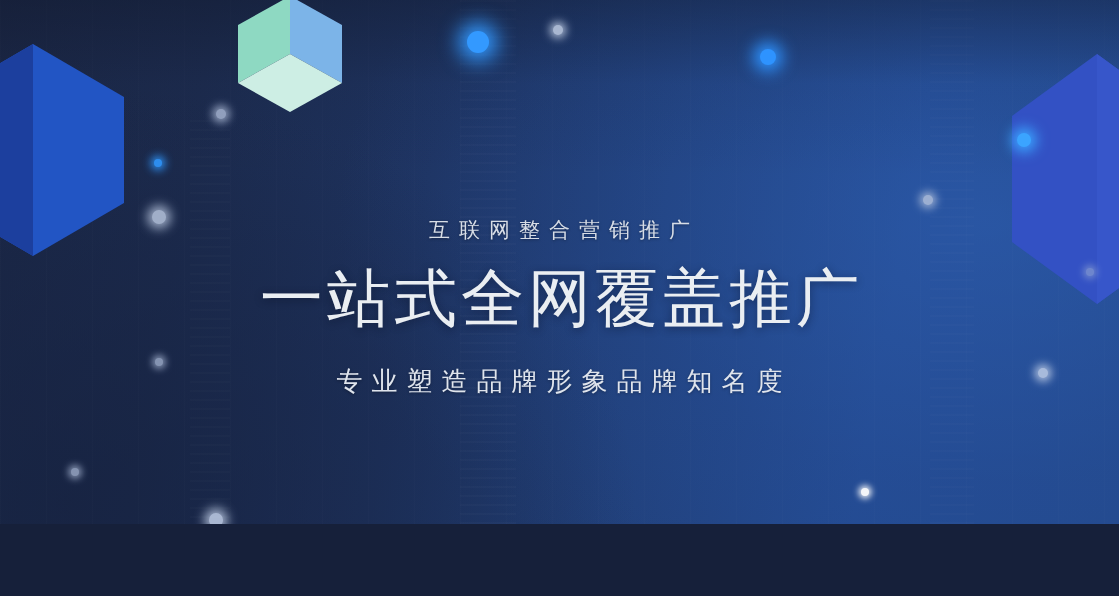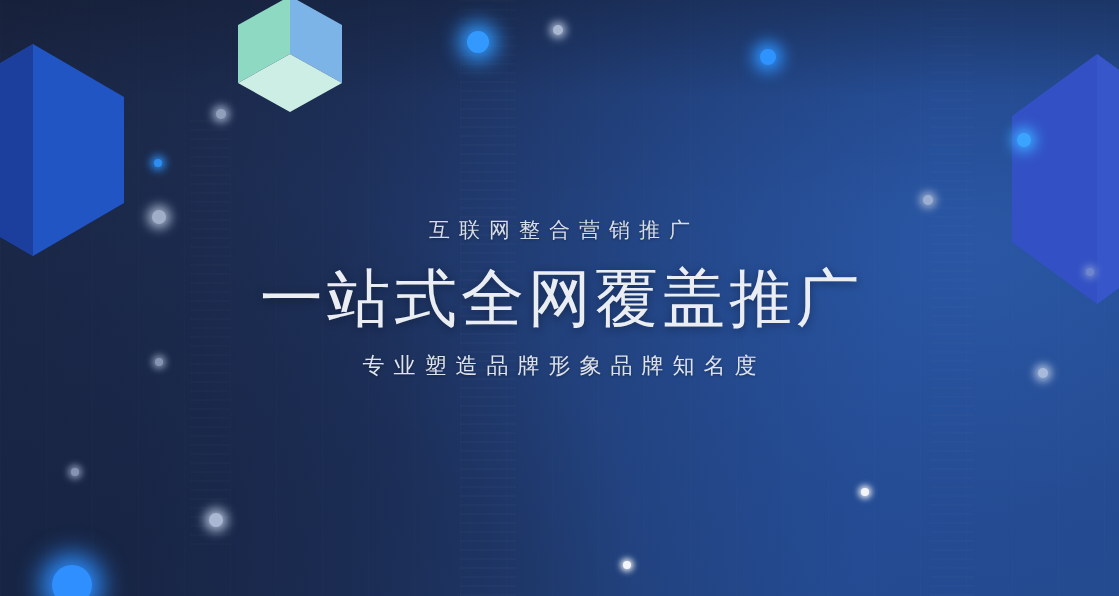--- a/index.html
+++ b/index.html
@@ -7,21 +7,21 @@
   html, body {
     width:1119px; height:596px;
     background:#16203a;
     font-family:"Liberation Sans", sans-serif;
     overflow:hidden;
   }
 
   #banner {
     position:relative;
     width:1119px;
-    height:596px;
+    height:524px;
     overflow:hidden;
     background:#1b2746;
   }
 
   
   .bg-base {
     position:absolute; inset:0;
     background:linear-gradient(100deg,
       #1b2746 0%,
       #1c2b4e 18%,
@@ -129,22 +129,22 @@
     margin-top:14px;
     font-size:63px;
     line-height:76px;
     color:#eaeef2;
     letter-spacing:4px;
     text-indent:4px;
     font-weight:400;
     text-shadow:0 2px 8px rgba(8,16,36,.45);
   }
   .tagline-bottom {
-    margin-top:14px;
-    font-size:22px;
+    margin-top:29px;
+    font-size:26px;
     line-height:32px;
     color:#dfe4ec;
     letter-spacing:9px;
     text-indent:9px;
     font-weight:400;
     text-shadow:0 1px 3px rgba(0,0,0,.32);
   }
 </style>
 </head>
 <body>

